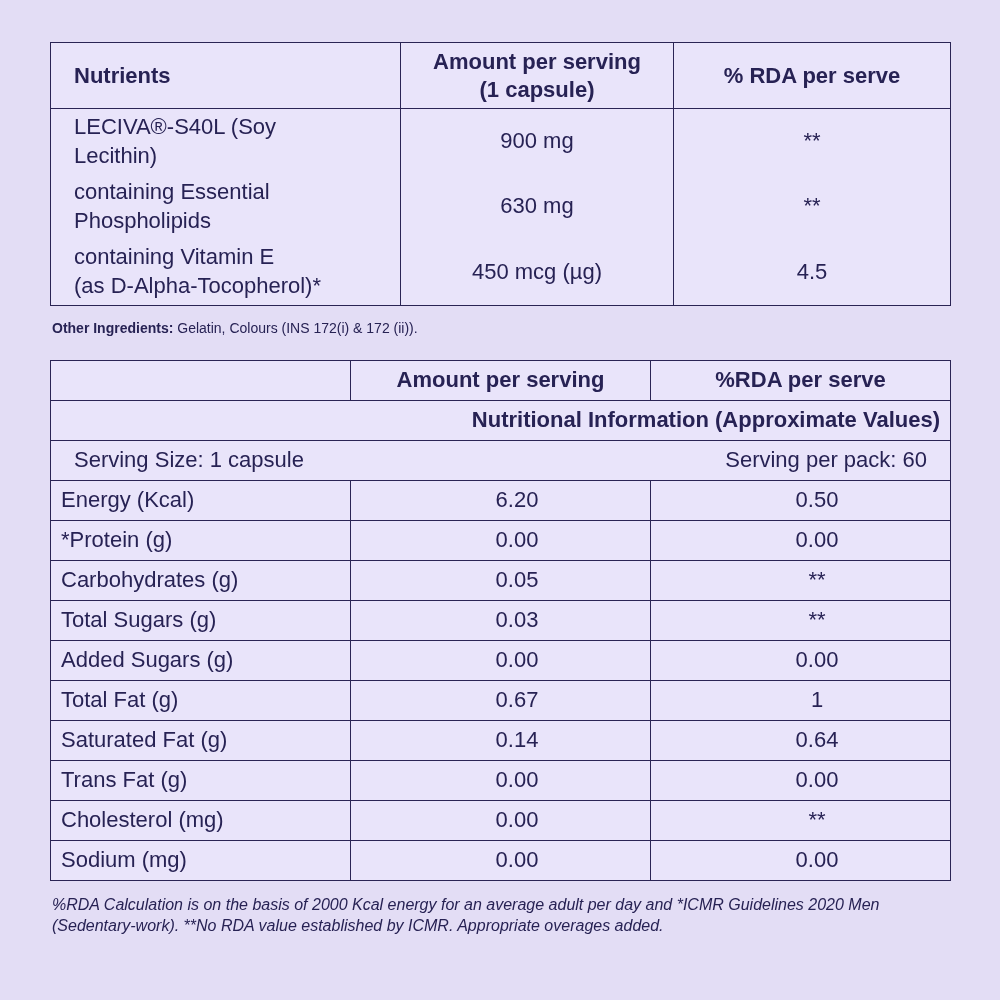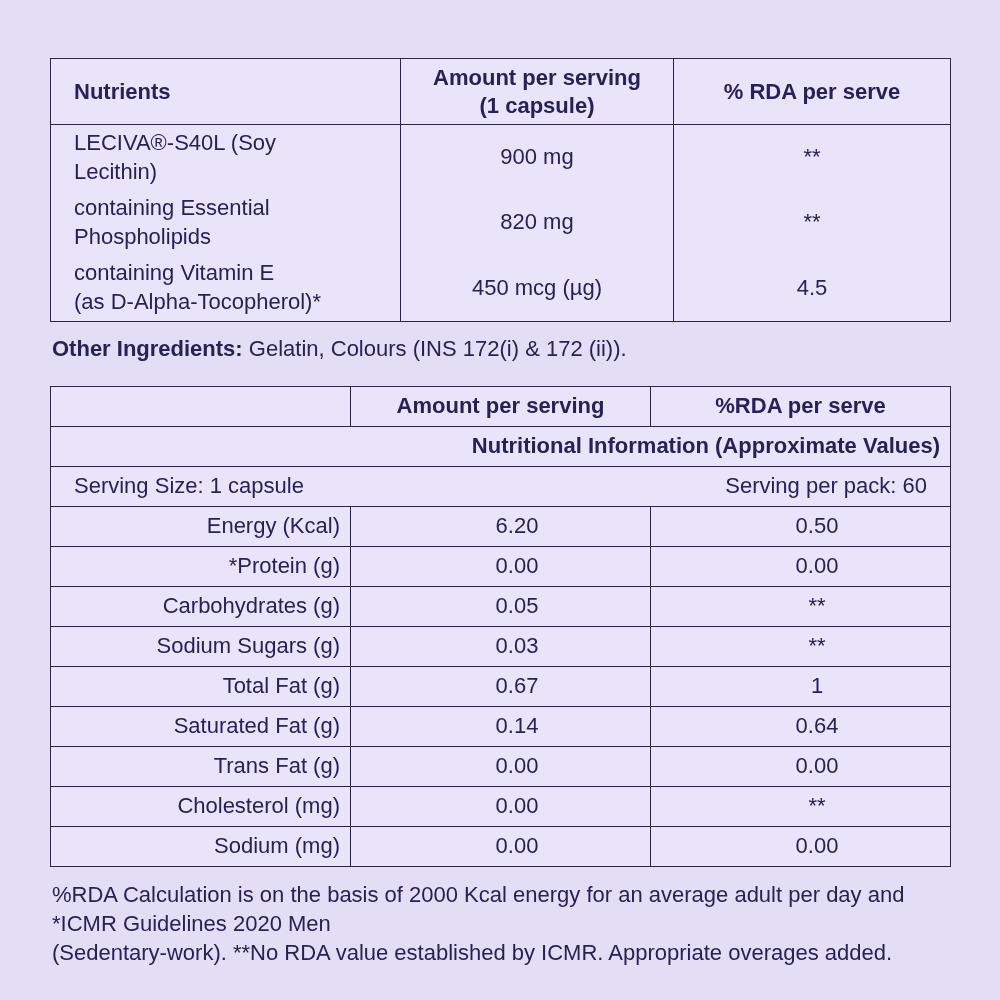--- a/index.html
+++ b/index.html
@@ -3,21 +3,21 @@
 <meta charset="utf-8">
 <style>
   * { margin: 0; padding: 0; box-sizing: border-box; }
   html, body {
     width: 1000px; height: 1000px;
     background: #e3ddf5;
     font-family: "Liberation Sans", sans-serif;
     color: #272254;
     overflow: hidden;
   }
-  .page { padding: 42px 50px 0 50px; margin-top: 16px; }
+  .page { padding: 42px 50px 0 50px; }
 
   table {
     width: 900px;
     border-collapse: collapse;
     background: #e9e4fa;
     table-layout: fixed;
   }
   table, th, td { border: 1.5px solid #2a2454; }
   th, td {
     font-size: 22px;
@@ -29,44 +29,45 @@
   
   .supp-table col.c1 { width: 350px; }
   .supp-table col.c2 { width: 273px; }
   .supp-table col.c3 { width: 277px; }
   .supp-table thead th { height: 66px; font-weight: bold; line-height: 1.25; }
   .supp-table th.left, .supp-table td.left { text-align: left; padding-left: 23px; }
   .supp-table th.center, .supp-table td.center { text-align: center; }
   .supp-table tbody td { border-top: none; border-bottom: none; height: 65px; line-height: 1.3; }
 
   
-  .other-ing { margin: 14px 0 0 2px; font-size: 22px; }
+  .other-ing { margin: 14px 0 0 2px; font-size: 14px; }
   .other-ing b { font-weight: bold; }
 
   
   .nutri-wrap { margin-top: 24px; }
   .nutri-table col.c1 { width: 300px; }
   .nutri-table col.c2 { width: 300px; }
   .nutri-table col.c3 { width: 300px; }
   .nutri-table td, .nutri-table th { height: 40px; }
   .nutri-table .title-cell { text-align: right; font-weight: bold; }
   .serving-flex { display: flex; justify-content: space-between; }
   .serving-flex span { white-space: nowrap; }
   .nutri-table td.svc { padding-left: 23px; padding-right: 23px; }
   .nutri-table thead th { font-weight: bold; text-align: center; }
-  .nutri-table tbody td.left { text-align: right; }
+  .nutri-table tbody td.left { text-align: left; }
   .nutri-table tbody td.center { text-align: center; padding-left: 43px; }
 
   
   .footnote {
     margin: 13px 0 0 2px;
-    font-size: 22px;
+    font-size: 16px;
     line-height: 1.33;
     white-space: pre-line;
     width: 900px;
+    font-style: italic;
   }
 </style>
 </head>
 <body>
 
 <div class="page">
 
   <table class="supp-table">
     <colgroup>
         <col class="c1">
@@ -84,21 +85,21 @@
     <tbody>
       <tr>
         <td class="left ml">LECIVA®-S40L (Soy
 Lecithin)</td>
         <td class="center">900 mg</td>
         <td class="center">**</td>
       </tr>
       <tr>
         <td class="left ml">containing Essential
 Phospholipids</td>
-        <td class="center">820 mg</td>
+        <td class="center">630 mg</td>
         <td class="center">**</td>
       </tr>
       <tr>
         <td class="left ml">containing Vitamin E
 (as D-Alpha-Tocopherol)*</td>
         <td class="center">450 mcg (µg)</td>
         <td class="center">4.5</td>
       </tr>
     </tbody>
   </table>
@@ -142,23 +143,28 @@
           <td class="left">*Protein (g)</td>
           <td class="center">0.00</td>
           <td class="center">0.00</td>
         </tr>
         <tr>
           <td class="left">Carbohydrates (g)</td>
           <td class="center">0.05</td>
           <td class="center">**</td>
         </tr>
         <tr>
-          <td class="left">Sodium Sugars (g)</td>
+          <td class="left">Total Sugars (g)</td>
           <td class="center">0.03</td>
           <td class="center">**</td>
+        </tr>
+        <tr>
+          <td class="left">Added Sugars (g)</td>
+          <td class="center">0.00</td>
+          <td class="center">0.00</td>
         </tr>
         <tr>
           <td class="left">Total Fat (g)</td>
           <td class="center">0.67</td>
           <td class="center">1</td>
         </tr>
         <tr>
           <td class="left">Saturated Fat (g)</td>
           <td class="center">0.14</td>
           <td class="center">0.64</td>

